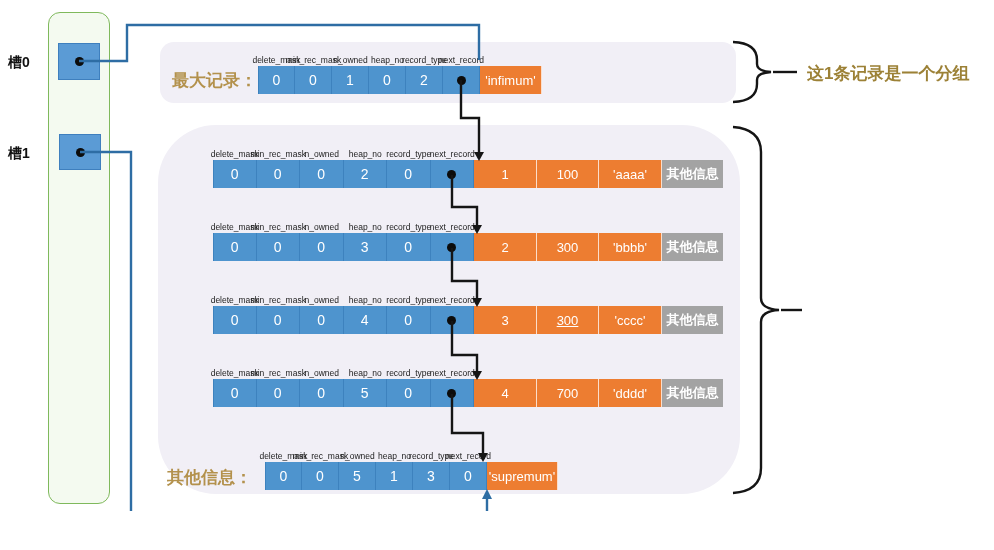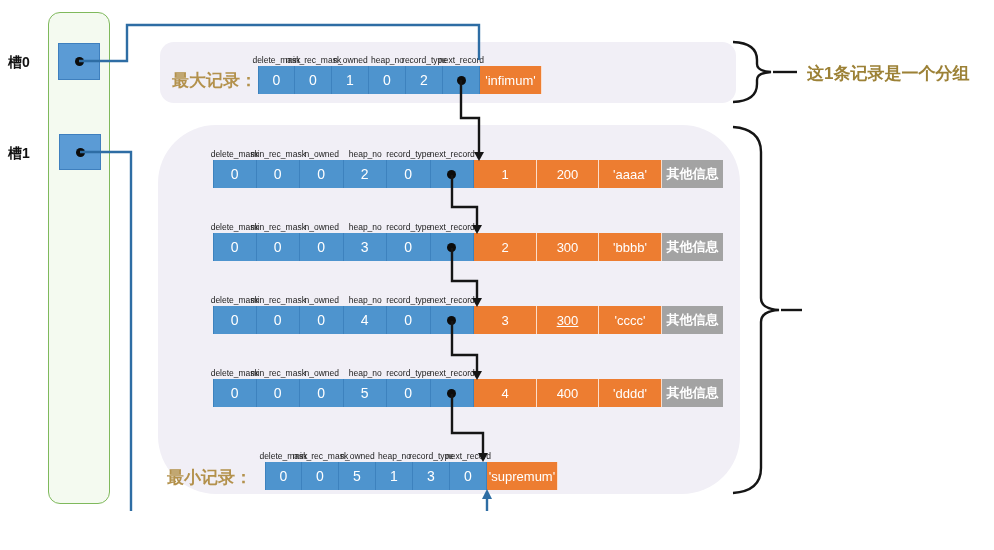--- a/index.html
+++ b/index.html
@@ -59,21 +59,21 @@
     <span class="dot"></span>
   </div>
   <div class="abs slot-box" style="left:59px;top:134px;height:36px;">
     <span class="dot"></span>
   </div>
 
   <div class="abs group-box top-box"></div>
   <div class="abs group-box big-box"></div>
 
   <div class="abs caption" style="left:172px;top:69px;">最大记录：</div>
-  <div class="abs caption" style="left:167px;top:466px;">最小记录：</div>
+  <div class="abs caption" style="left:167px;top:466px;">其他信息：</div>
 
   <div class="ftable" style="left:258px;top:54px;">
       <div class="fheads">
         <span class="fhead" style="width: 37px;">delete_mask</span>
         <span class="fhead" style="width: 37px;">min_rec_mask</span>
         <span class="fhead" style="width: 37px;">n_owned</span>
         <span class="fhead" style="width: 37px;">heap_no</span>
         <span class="fhead" style="width: 37px;">record_type</span>
         <span class="fhead" style="width: 37px;">next_record</span>
       </div>
@@ -102,21 +102,21 @@
       <div class="fcells">
         <div class="cell blue" style="width: 43.5px;">0</div>
         <div class="cell blue" style="width: 43.5px;">0</div>
         <div class="cell blue" style="width: 43.5px;">0</div>
         <div class="cell blue" style="width: 43.5px;">2</div>
         <div class="cell blue" style="width: 43.5px;">0</div>
         <div class="cell blue" style="width: 43.5px;">
           <span class="dot"></span>
         </div>
         <div class="cell orange" style="width: 63px;">1</div>
-        <div class="cell orange" style="width: 62px;">200</div>
+        <div class="cell orange" style="width: 62px;">100</div>
         <div class="cell orange" style="width: 63px;">'aaaa'</div>
         <div class="cell gray" style="width: 61px;">其他信息</div>
       </div>
     </div>
   <div class="ftable" style="left:213px;top:221px;">
       <div class="fheads">
         <span class="fhead" style="width: 43.5px;">delete_mask</span>
         <span class="fhead" style="width: 43.5px;">min_rec_mask</span>
         <span class="fhead" style="width: 43.5px;">n_owned</span>
         <span class="fhead" style="width: 43.5px;">heap_no</span>
@@ -174,21 +174,21 @@
       <div class="fcells">
         <div class="cell blue" style="width: 43.5px;">0</div>
         <div class="cell blue" style="width: 43.5px;">0</div>
         <div class="cell blue" style="width: 43.5px;">0</div>
         <div class="cell blue" style="width: 43.5px;">5</div>
         <div class="cell blue" style="width: 43.5px;">0</div>
         <div class="cell blue" style="width: 43.5px;">
           <span class="dot"></span>
         </div>
         <div class="cell orange" style="width: 63px;">4</div>
-        <div class="cell orange" style="width: 62px;">400</div>
+        <div class="cell orange" style="width: 62px;">700</div>
         <div class="cell orange" style="width: 63px;">'dddd'</div>
         <div class="cell gray" style="width: 61px;">其他信息</div>
       </div>
     </div>
 
   <div class="ftable" style="left:265px;top:450px;">
       <div class="fheads">
         <span class="fhead" style="width: 37px;">delete_mask</span>
         <span class="fhead" style="width: 37px;">min_rec_mask</span>
         <span class="fhead" style="width: 37px;">n_owned</span>

